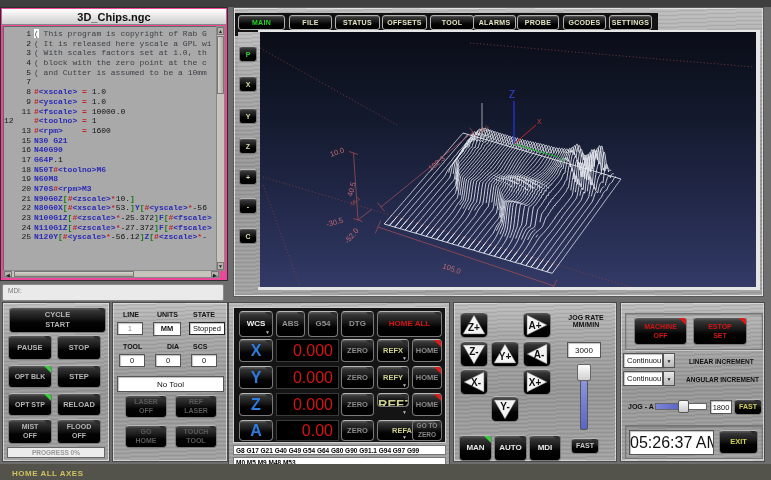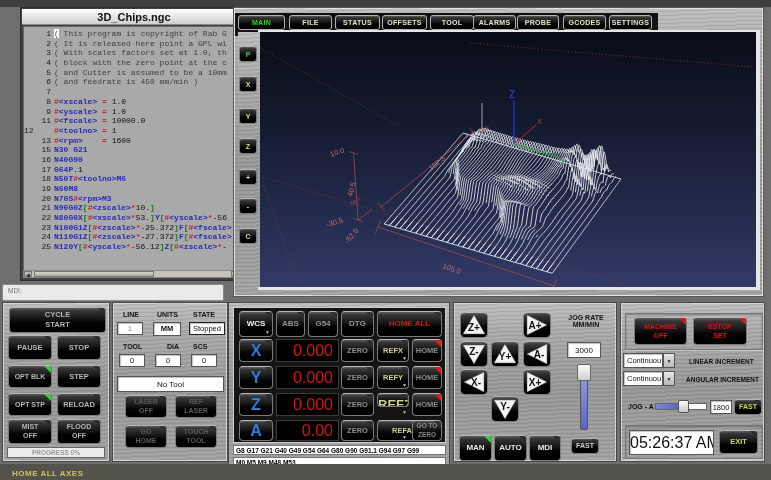--- a/index.html
+++ b/index.html
@@ -10,29 +10,28 @@
 .blk{position:absolute;background:linear-gradient(180deg,#5e5e5e 0%,#353535 12%,#161616 45%,#030303 62%,#000 100%);border:1px solid #7a7a7a;border-top-color:#b8b8b8;border-radius:4px;color:#bdbdbd;text-align:center;overflow:hidden}
 .blk i{position:absolute;top:0;right:0;width:0;height:0;border-style:solid;border-width:0 7px 7px 0;border-color:transparent #2e2e2e transparent transparent;font-style:normal}
 .blk i.g{border-color:transparent #35d03a transparent transparent}
 .blk i.r{border-color:transparent #e01818 transparent transparent}
 .lbl{position:absolute;font-weight:bold;color:#111;white-space:nowrap}
 .wbox{position:absolute;background:#fff;border:1px solid #555;box-shadow:inset 1px 1px 1px rgba(0,0,0,.25);color:#111;text-align:center;white-space:nowrap;overflow:hidden}
 </style></head>
 <body>
 <div class="abs" style="left:0;top:0;width:771px;height:7px;background:#3f3f3f"></div>
 
-<div class="abs" style="left:20px;top:7px;width:228px;height:274px;background:#404040;border:1px solid #2e2e2e">
+<div class="abs" style="left:0;top:7px;width:228px;height:274px;background:#ec4899;border:1px solid #2e2e2e">
  <div class="abs" style="left:1px;top:1px;right:1px;height:16px;background:linear-gradient(180deg,#ffffff,#dcdcdc 70%,#cfcfcf);border-bottom:1px solid #888;text-align:center;font-size:11px;font-weight:bold;color:#111;line-height:16px">3D_Chips.ngc</div>
  <div class="abs" style="left:2px;top:18px;width:217px;height:245px;background:#a9a9a9;border:1px solid #666;font-family:'Liberation Mono',monospace;font-size:8px;line-height:9.7px;color:#111;padding-top:2px;overflow:hidden;white-space:nowrap">
       <div style="height:9.7px"><span style="display:inline-block;width:30px;text-align:right;padding-right:3px;color:#1a1a1a">1</span><span style="color:#3d4046"><span style="background:#fff">(</span> This program is copyright of Rab G</span></div>
-      <div style="height:9.7px"><span style="display:inline-block;width:30px;text-align:right;padding-right:3px;color:#1a1a1a">2</span><span style="color:#3d4046">( It is released here point a GPL wi</span></div>
+      <div style="height:9.7px"><span style="display:inline-block;width:30px;text-align:right;padding-right:3px;color:#1a1a1a">2</span><span style="color:#3d4046">( It is released here yscale a GPL wi</span></div>
       <div style="height:9.7px"><span style="display:inline-block;width:30px;text-align:right;padding-right:3px;color:#1a1a1a">3</span><span style="color:#3d4046">( With scales factors set at 1.0, th</span></div>
       <div style="height:9.7px"><span style="display:inline-block;width:30px;text-align:right;padding-right:3px;color:#1a1a1a">4</span><span style="color:#3d4046">( block with the zero point at the c</span></div>
       <div style="height:9.7px"><span style="display:inline-block;width:30px;text-align:right;padding-right:3px;color:#1a1a1a">5</span><span style="color:#3d4046">( and Cutter is assumed to be a 10mm</span></div>
-      <div style="height:9.7px"><span style="display:inline-block;width:30px;text-align:right;padding-right:3px;color:#1a1a1a">6</span><span style="color:#3d4046">( and feedrate is 450 mm/min )</span></div>
       <div style="height:9.7px"><span style="display:inline-block;width:30px;text-align:right;padding-right:3px;color:#1a1a1a">7</span></div>
       <div style="height:9.7px"><span style="display:inline-block;width:30px;text-align:right;padding-right:3px;color:#1a1a1a">8</span><b style="color:#c22222">#</b><b style="color:#2a2ab6">&lt;xscale&gt;</b> <b style="color:#c22222">=</b> 1.0</div>
       <div style="height:9.7px"><span style="display:inline-block;width:30px;text-align:right;padding-right:3px;color:#1a1a1a">9</span><b style="color:#c22222">#</b><b style="color:#2a2ab6">&lt;yscale&gt;</b> <b style="color:#c22222">=</b> 1.0</div>
       <div style="height:9.7px"><span style="display:inline-block;width:30px;text-align:right;padding-right:3px;color:#1a1a1a">11</span><b style="color:#c22222">#</b><b style="color:#2a2ab6">&lt;fscale&gt;</b> <b style="color:#c22222">=</b> 10000.0</div>
       <div style="height:9.7px"><span style="display:inline-block;width:30px;text-align:left;padding-right:14px;color:#1a1a1a">12</span><b style="color:#c22222">#</b><b style="color:#2a2ab6">&lt;toolno&gt;</b> <b style="color:#c22222">=</b> 1</div>
       <div style="height:9.7px"><span style="display:inline-block;width:30px;text-align:right;padding-right:3px;color:#1a1a1a">13</span><b style="color:#c22222">#</b><b style="color:#2a2ab6">&lt;rpm&gt;</b>&nbsp;&nbsp;&nbsp; <b style="color:#c22222">=</b> 1600</div>
       <div style="height:9.7px"><span style="display:inline-block;width:30px;text-align:right;padding-right:3px;color:#1a1a1a">15</span><b style="color:#2a2ab6">N30</b> <b style="color:#2a2ab6">G21</b></div>
       <div style="height:9.7px"><span style="display:inline-block;width:30px;text-align:right;padding-right:3px;color:#1a1a1a">16</span><b style="color:#2a2ab6">N40G90</b></div>
       <div style="height:9.7px"><span style="display:inline-block;width:30px;text-align:right;padding-right:3px;color:#1a1a1a">17</span><b style="color:#2a2ab6">G64P</b>.1</div>
       <div style="height:9.7px"><span style="display:inline-block;width:30px;text-align:right;padding-right:3px;color:#1a1a1a">18</span><b style="color:#2a2ab6">N50T</b><b style="color:#c22222">#</b><b style="color:#2a2ab6">&lt;toolno&gt;</b><b style="color:#2a2ab6">M6</b></div>

